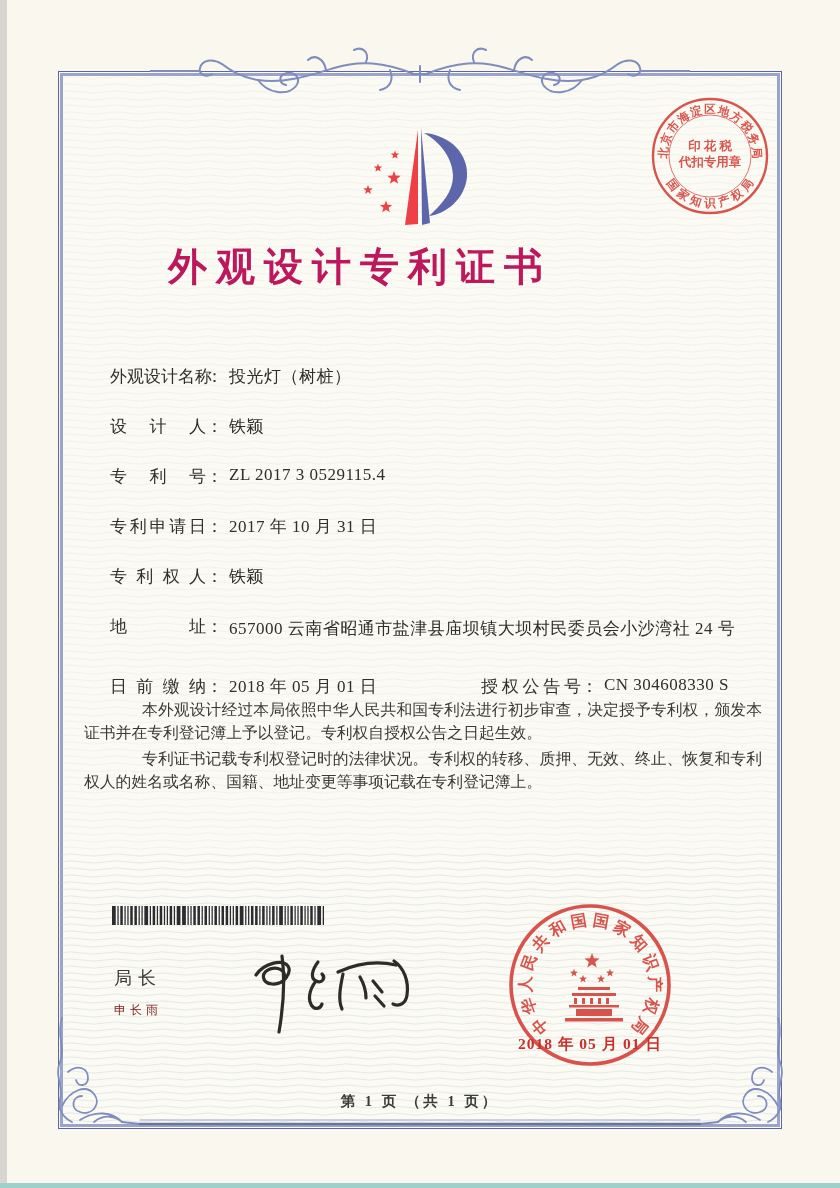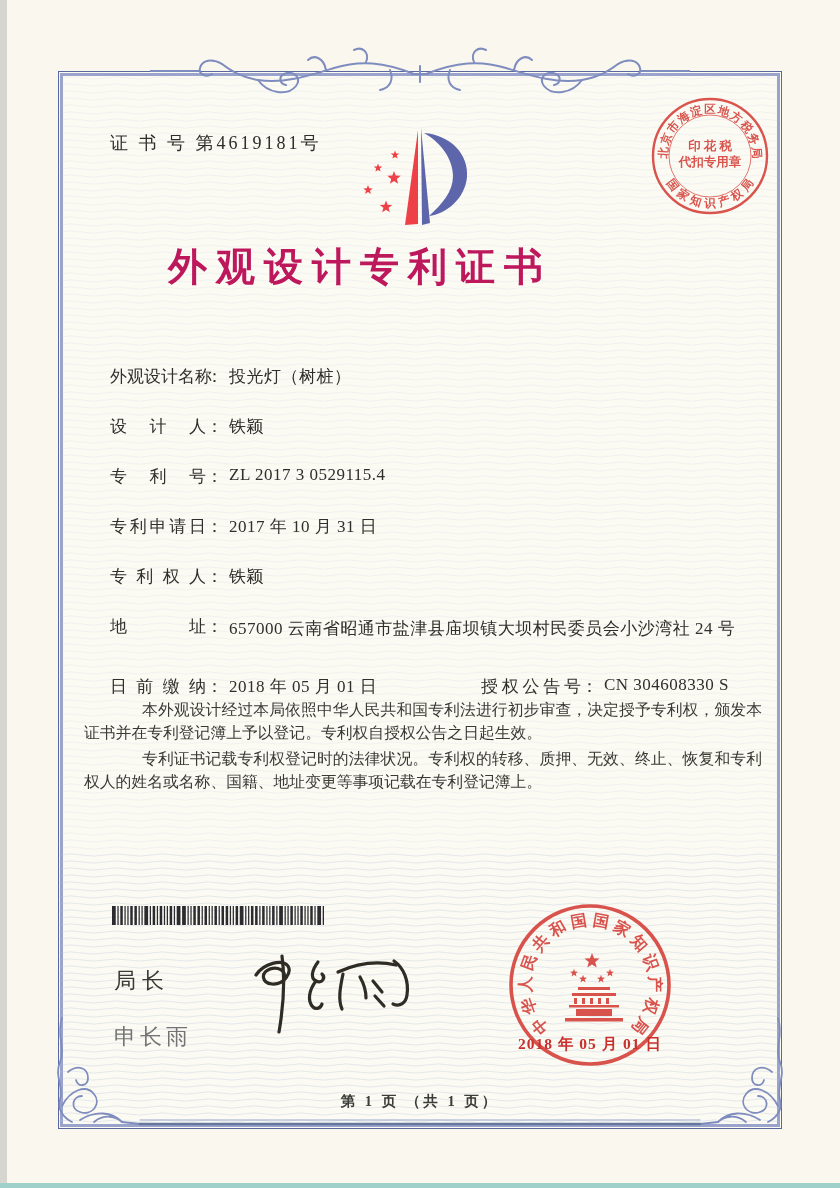--- a/index.html
+++ b/index.html
@@ -18,22 +18,22 @@
   .fields{left:110px;top:352px;width:640px;font-size:17px;}
   .frow{position:absolute;left:0;white-space:nowrap;margin-top:13px;}
   .flabel{display:inline-block;width:96px;text-align:justify;text-align-last:justify;vertical-align:top;}
   .fcolon{display:inline-block;margin-right:6px;}
   .fvalue{display:inline-block;vertical-align:top;letter-spacing:0.5px;}
   .fvalue.wrap{white-space:normal;width:516px;line-height:27px;}
   .grant2{position:absolute;left:371px;top:0;white-space:nowrap;}
   .glabel{display:inline-block;width:100px;text-align:justify;text-align-last:justify;}
   .body-text{left:84px;top:699px;width:678px;font-size:15.8px;line-height:22.5px;text-align:justify;color:#3a3a35;}
   .body-text p{margin:0 0 4px 0;text-indent:58px;}
-  .sig-title{left:114px;top:966px;font-size:22px;letter-spacing:6px;color:#3a3a35;}
-  .sig-name{left:114px;top:1002px;font-size:22px;letter-spacing:4px;color:#737373;margin-top:20px;}
+  .sig-title{left:114px;top:966px;font-size:18px;letter-spacing:6px;color:#3a3a35;}
+  .sig-name{left:114px;top:1002px;font-size:12px;letter-spacing:4px;color:#7f1d1d;}
   .stamp-date{left:503px;top:1034px;width:174px;text-align:center;font-size:15.5px;font-weight:bold;letter-spacing:1px;color:#c9302c;z-index:6;}
   .footer{left:0;top:1092px;width:840px;text-align:center;font-size:14.5px;letter-spacing:3px;color:#3c3c38;font-weight:bold;}
   svg{display:block;}
   .z1{z-index:1;} .z2{z-index:2;} .z3{z-index:3;position:absolute;} .z5{z-index:5;}
   .stamp{opacity:0.9;}
 </style>
 </head>
 <body>
 
 <div class="page">
@@ -222,21 +222,20 @@
         <path d="M40,110 C56,100 72,102 82,112 M54,112 C64,104 76,106 82,112"></path>
         <path d="M28,62 C38,54 48,58 48,68 C48,76 38,78 36,70"></path>
         <path d="M82,112 L100,114"></path>
       </g>
       <use href="#flourish" transform="translate(760,0) scale(-1,1)"></use>
       <line x1="100" y1="114" x2="660" y2="114" stroke="#66779f" stroke-width="2.5"></line>
       <line x1="100" y1="110" x2="660" y2="110" stroke="#9aa8cc" stroke-width="1"></line>
     </g>
   </svg>
 
-  <div class="abs z3 cert-no">证 书 号 第4619181号</div>
 
   <svg class="abs z3" style="left:355px;top:126px;" width="130" height="108" viewBox="0 0 130 108">
     <polygon points="63,4 50,99 63,98" fill="#ee4147"></polygon>
     <polygon points="66,2 67,99 75,97" fill="#5d66ab"></polygon>
     <path d="M69,7 C96,9 114,29 112,51 C110,73 91,88 74,90 C87,78 98,66 98,50 C98,34 87,17 69,7 Z" fill="#5d66ab"></path>
     <g id="logo-stars" fill="#ee4147">
         <polygon points="40.0,24.5 41.1,27.5 44.3,27.6 41.8,29.6 42.6,32.6 40.0,30.9 37.4,32.6 38.2,29.6 35.7,27.6 38.9,27.5"></polygon>
         <polygon points="23.0,37.5 24.1,40.5 27.3,40.6 24.8,42.6 25.6,45.6 23.0,43.9 20.4,45.6 21.2,42.6 18.7,40.6 21.9,40.5"></polygon>
         <polygon points="39.0,45.0 40.7,49.6 45.7,49.8 41.8,52.9 43.1,57.7 39.0,54.9 34.9,57.7 36.2,52.9 32.3,49.8 37.3,49.6"></polygon>
         <polygon points="13.0,59.0 14.2,62.3 17.8,62.5 15.0,64.6 15.9,68.0 13.0,66.1 10.1,68.0 11.0,64.6 8.2,62.5 11.8,62.3"></polygon>

